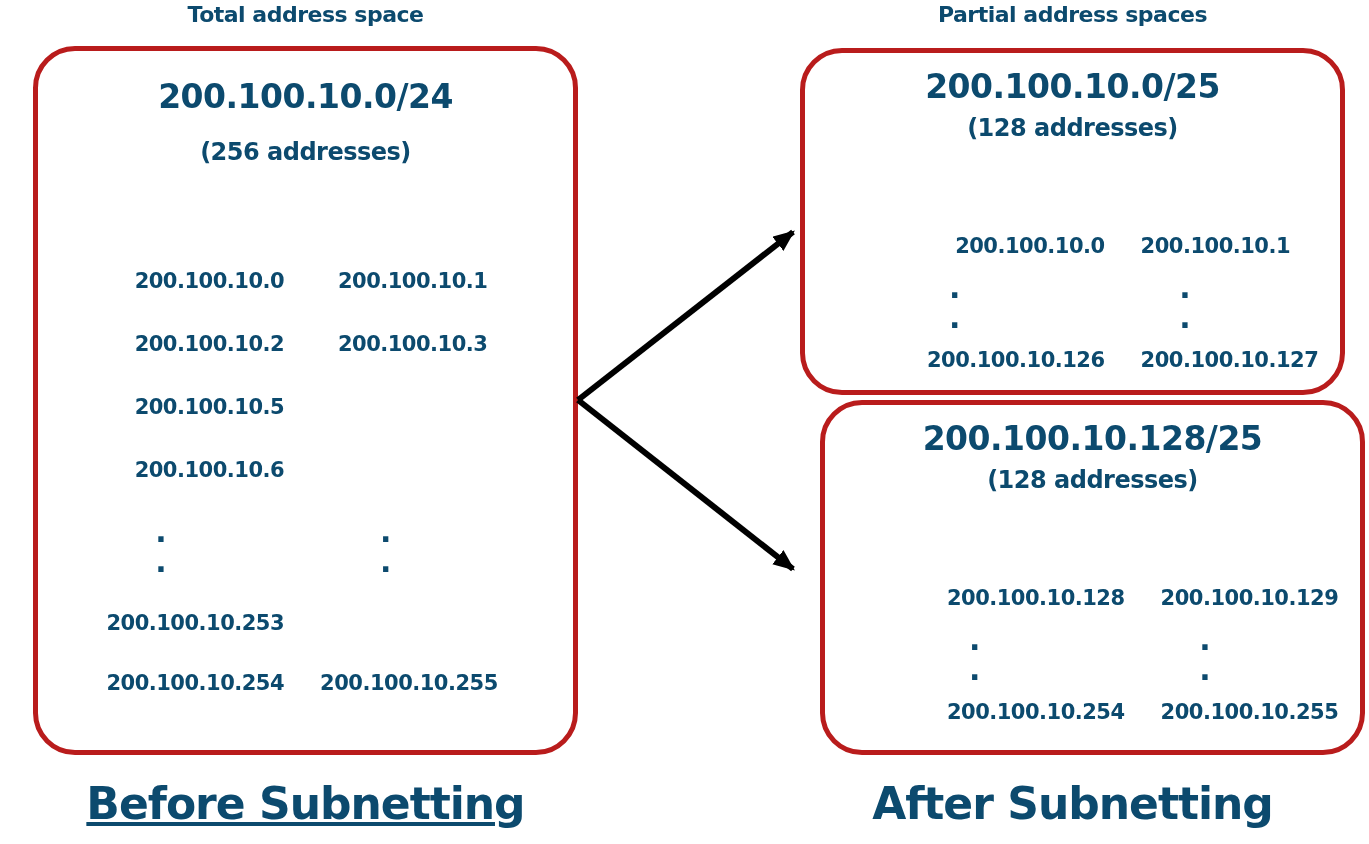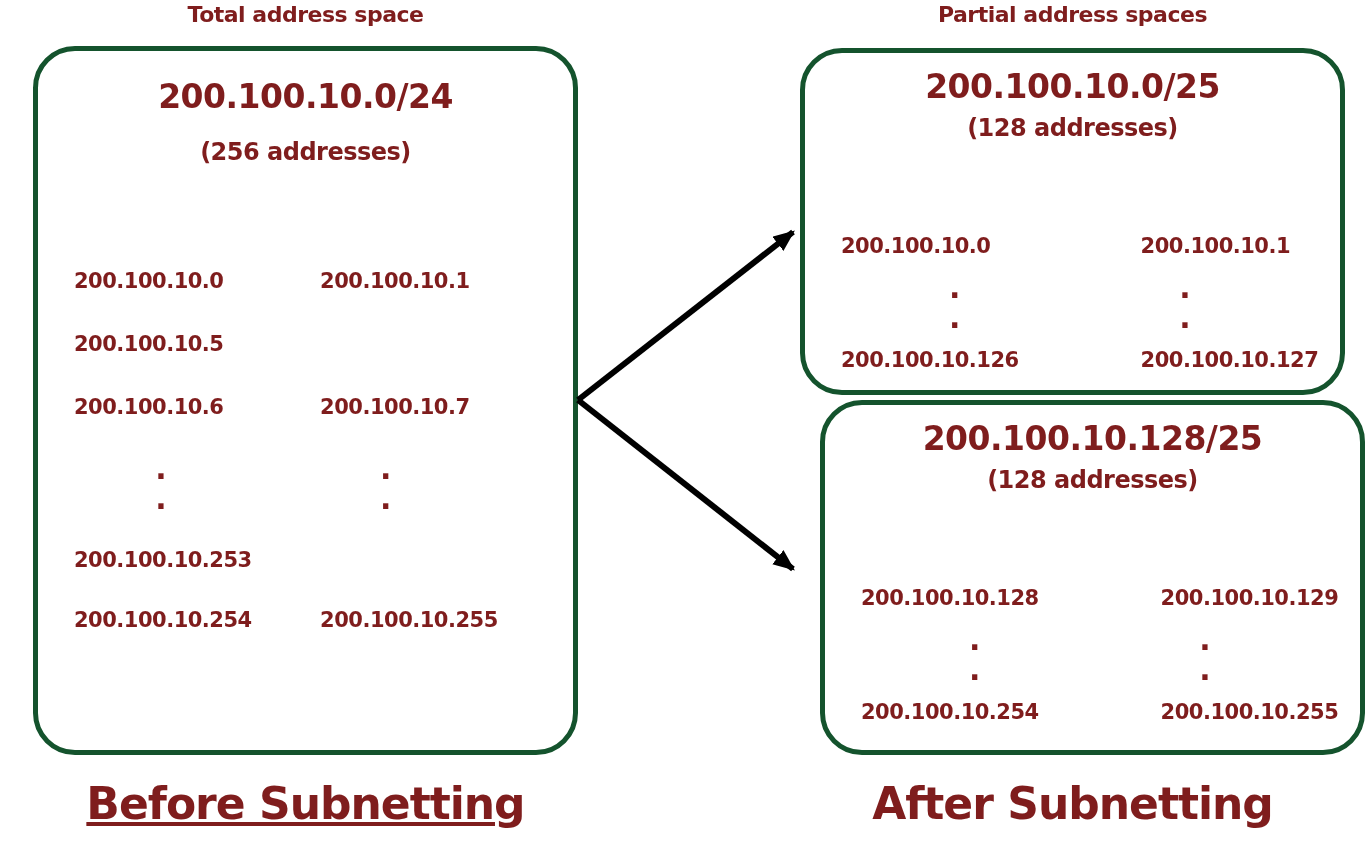--- a/index.html
+++ b/index.html
@@ -3,39 +3,39 @@
 <meta charset="utf-8">
 <style>
   * { margin: 0; padding: 0; box-sizing: border-box; }
   html, body { background: #ffffff; }
   .canvas {
     position: relative;
     width: 1369px;
     height: 844px;
     background: #ffffff;
     font-family: "DejaVu Sans", "Liberation Sans", sans-serif;
-    color: #7f1d1d;
+    color: #0c4a6e;
     overflow: hidden;
     border-radius: 11px;
   }
   .heading {
     position: absolute;
     top: 2px;
     width: 545px;
     text-align: center;
     font-size: 22px;
     font-weight: bold;
     letter-spacing: -0.5px;
   }
   .heading.left { left: 33px; }
   .heading.right { left: 800px; }
 
   .box {
     position: absolute;
-    border: 5px solid #14532d;
+    border: 5px solid #b91c1c;
     border-radius: 42px;
     background: #ffffff;
   }
   .before-box { left: 33px; top: 46px; width: 545px; height: 709px; }
   .after-box-1 { left: 800px; top: 48px; width: 545px; height: 347px; }
   .after-box-2 { left: 800px; top: 400px; width: 545px; height: 355px; margin-left: 20px; }
 
   .box-title {
     text-align: center;
     font-size: 33px;
@@ -64,21 +64,21 @@
 
   .addr-row {
     display: grid;
     align-items: center;
   }
   .before-box .addr-row { grid-template-columns: 46% 38%; height: 63px; }
   .before-box .addr-row.bottom { height: 60px; }
   .after-box-1 .addr-row, .after-box-2 .addr-row { grid-template-columns: 56% 30%; height: 30px; }
 
   .addr {
-    text-align: left;
+    text-align: right;
     font-size: 21px;
     font-weight: bold;
     letter-spacing: -0.5px;
     white-space: nowrap;
     padding-left: 36px;
   }
 
   .dots-row {
     display: grid;
     align-items: center;
@@ -125,25 +125,28 @@
 
   <div class="box before-box">
     <div class="box-title">200.100.10.0/24</div>
     <div class="box-subtitle">(256 addresses)</div>
     <div class="rows">
       <div class="addr-row">
         <span class="addr">200.100.10.0</span>
         <span class="addr">200.100.10.1</span>
       </div>
       <div class="addr-row">
+        <span class="addr">200.100.10.2</span>
+        <span class="addr">200.100.10.3</span>
+      </div>
+      <div class="addr-row">
         <span class="addr">200.100.10.5</span>
       </div>
       <div class="addr-row">
         <span class="addr">200.100.10.6</span>
-        <span class="addr">200.100.10.7</span>
       </div>
       <div class="dots-row">
         <div class="vdots">
           <span>.</span>
           <span>.</span>
         </div>
         <div class="vdots">
           <span>.</span>
           <span>.</span>
         </div>

